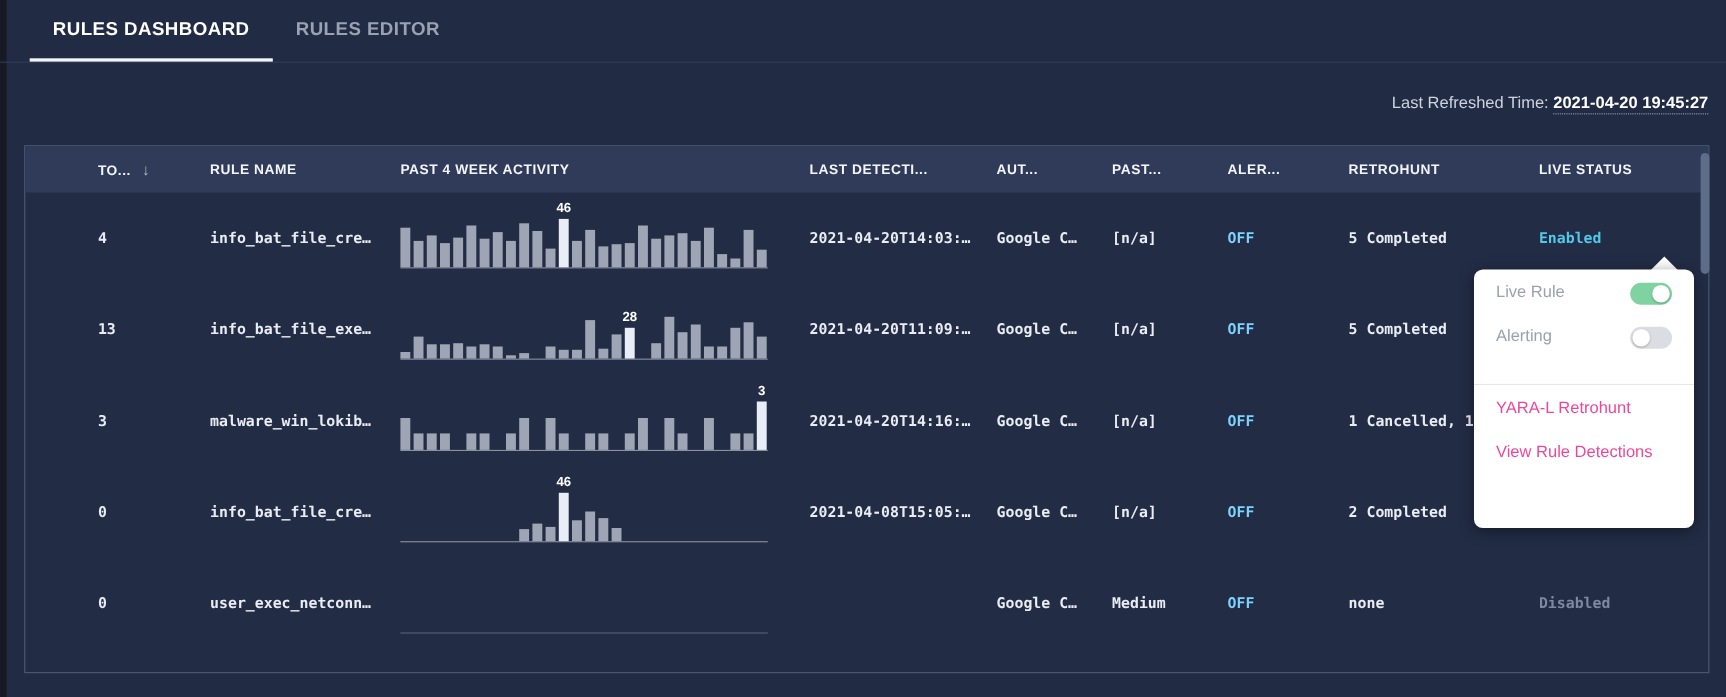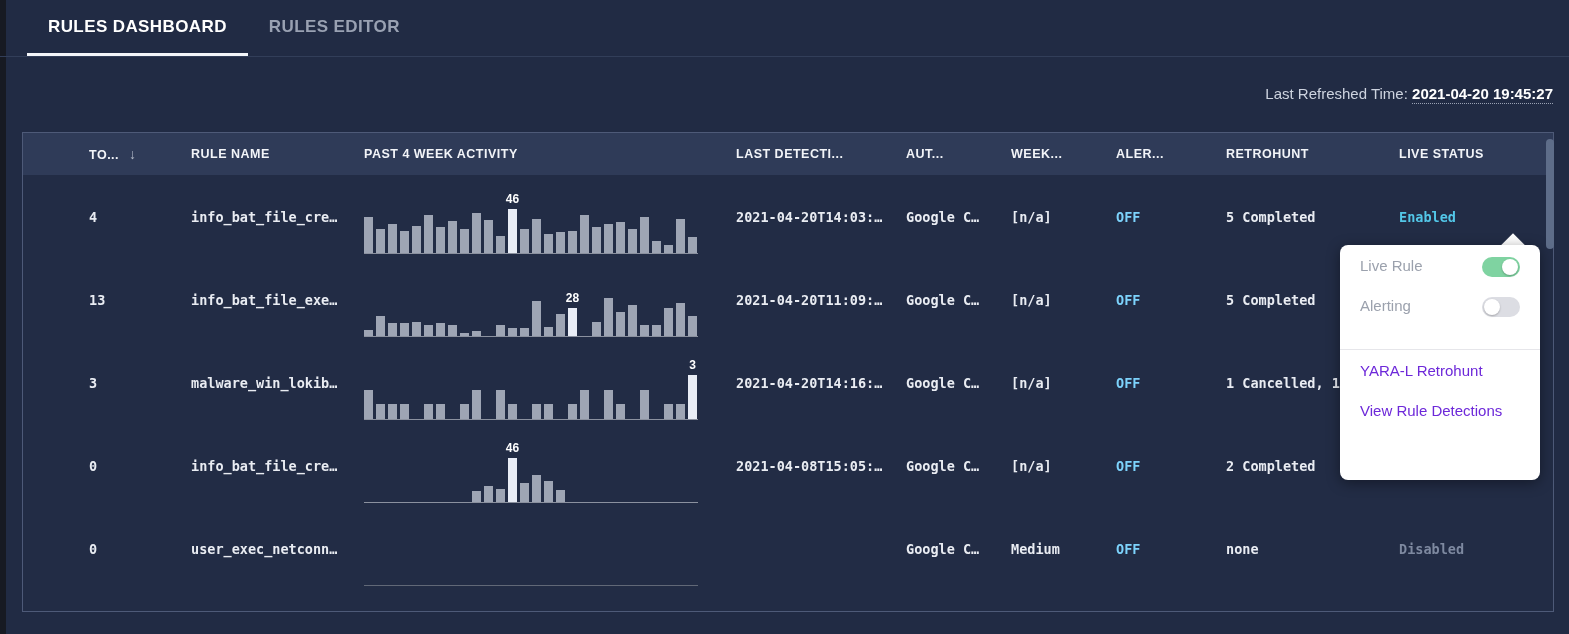--- a/index.html
+++ b/index.html
@@ -28,21 +28,21 @@
   .th .sort { color:#aeb5c4; font-weight:normal; font-size:14px; margin-left:10px; }
 
   .trow { height:83px; align-items:center; cursor:pointer; }
   .td { padding-left:22px; font-family:"DejaVu Sans Mono", monospace; font-size:13.5px; font-weight:bold; color:#e9ecf2; white-space:nowrap; }
   .td:first-child { padding-left:66px; }
   .td.muted { color:#7dd3fc; }
   .td.status-enabled { color:#53c7e8; }
   .td.status-disabled { color:#7e89a0; }
 
   
-  .td-chart { align-self:start; padding-top:15px; padding-left:22px;text-decoration:underline; }
+  .td-chart { align-self:start; padding-top:5px; padding-left:22px;text-decoration:underline; }
   .spark { position:relative; width:334px; height:64px; display:flex; align-items:flex-end; gap:3px; border-bottom:1px solid #8b919f; }
   .spark.dim { border-bottom-color:rgba(150,155,160,.55); }
   .bar { position:relative; width:9px; background:#9ea5b4; flex:0 0 9px; }
   .bar.hl { background:#e9edf6; }
   .bar-label { position:absolute; bottom:calc(100% + 3px); left:50%; transform:translateX(-50%); font-family:"Liberation Sans",sans-serif; font-size:12px; font-weight:bold; color:#ffffff; }
 
   
   .vscroll { position:absolute; left:1546px; top:139px; width:8px; height:110px; background:#5e6d89; border-radius:4px; cursor:pointer; }
 
   
@@ -51,21 +51,21 @@
   .popup-inner { position:relative; padding-top:12px; }
   .toggle-row { height:40px; padding:0 20px; display:flex; align-items:flex-start; justify-content:space-between; }
   .toggle-label { font-size:15px; color:#9ba1ad; }
   .toggle { position:relative; width:38px; height:20px; border-radius:10px; cursor:pointer; }
   .toggle.on { background:#7fd3a1; }
   .toggle.off { background:#dcdde3; }
   .knob { position:absolute; top:2px; width:16px; height:16px; border-radius:50%; background:#ffffff; box-shadow:0 1px 2px rgba(0,0,0,.25); }
   .toggle.on .knob { right:2px; }
   .toggle.off .knob { left:2px; }
   .popup-divider { height:1px; background:#e6e6ea; margin-top:12px; }
-  .menu-item { height:40px; display:flex; align-items:center; padding:0 20px; font-size:15px; color:#6d28d9; cursor:pointer; }
+  .menu-item { height:40px; display:flex; align-items:center; padding:0 20px; font-size:15px; color:#ec4899; cursor:pointer; }
 </style>
 </head>
 <body>
 
 <div class="page">
   <div class="left-strip"></div>
 
   <div class="tabbar" id="tabbar">
       <div class="tab active">RULES DASHBOARD</div>
       <div class="tab">RULES EDITOR</div>
@@ -76,21 +76,21 @@
     <span class="val">2021-04-20 19:45:27</span>
   </div>
 
   <div class="table">
     <div class="grid-row thead" id="thead">
         <div class="th">TO...<span class="sort">↓</span></div>
         <div class="th">RULE NAME</div>
         <div class="th">PAST 4 WEEK ACTIVITY</div>
         <div class="th">LAST DETECTI...</div>
         <div class="th">AUT...</div>
-        <div class="th">WEEK...</div>
+        <div class="th">PAST...</div>
         <div class="th">ALER...</div>
         <div class="th">RETROHUNT</div>
         <div class="th">LIVE STATUS</div>
       </div>
     <div id="tbody">
         <div class="grid-row trow">
           <div class="td">4</div>
           <div class="td">info_bat_file_cre…</div>
           <div class="td-chart">
             <div class="spark">

